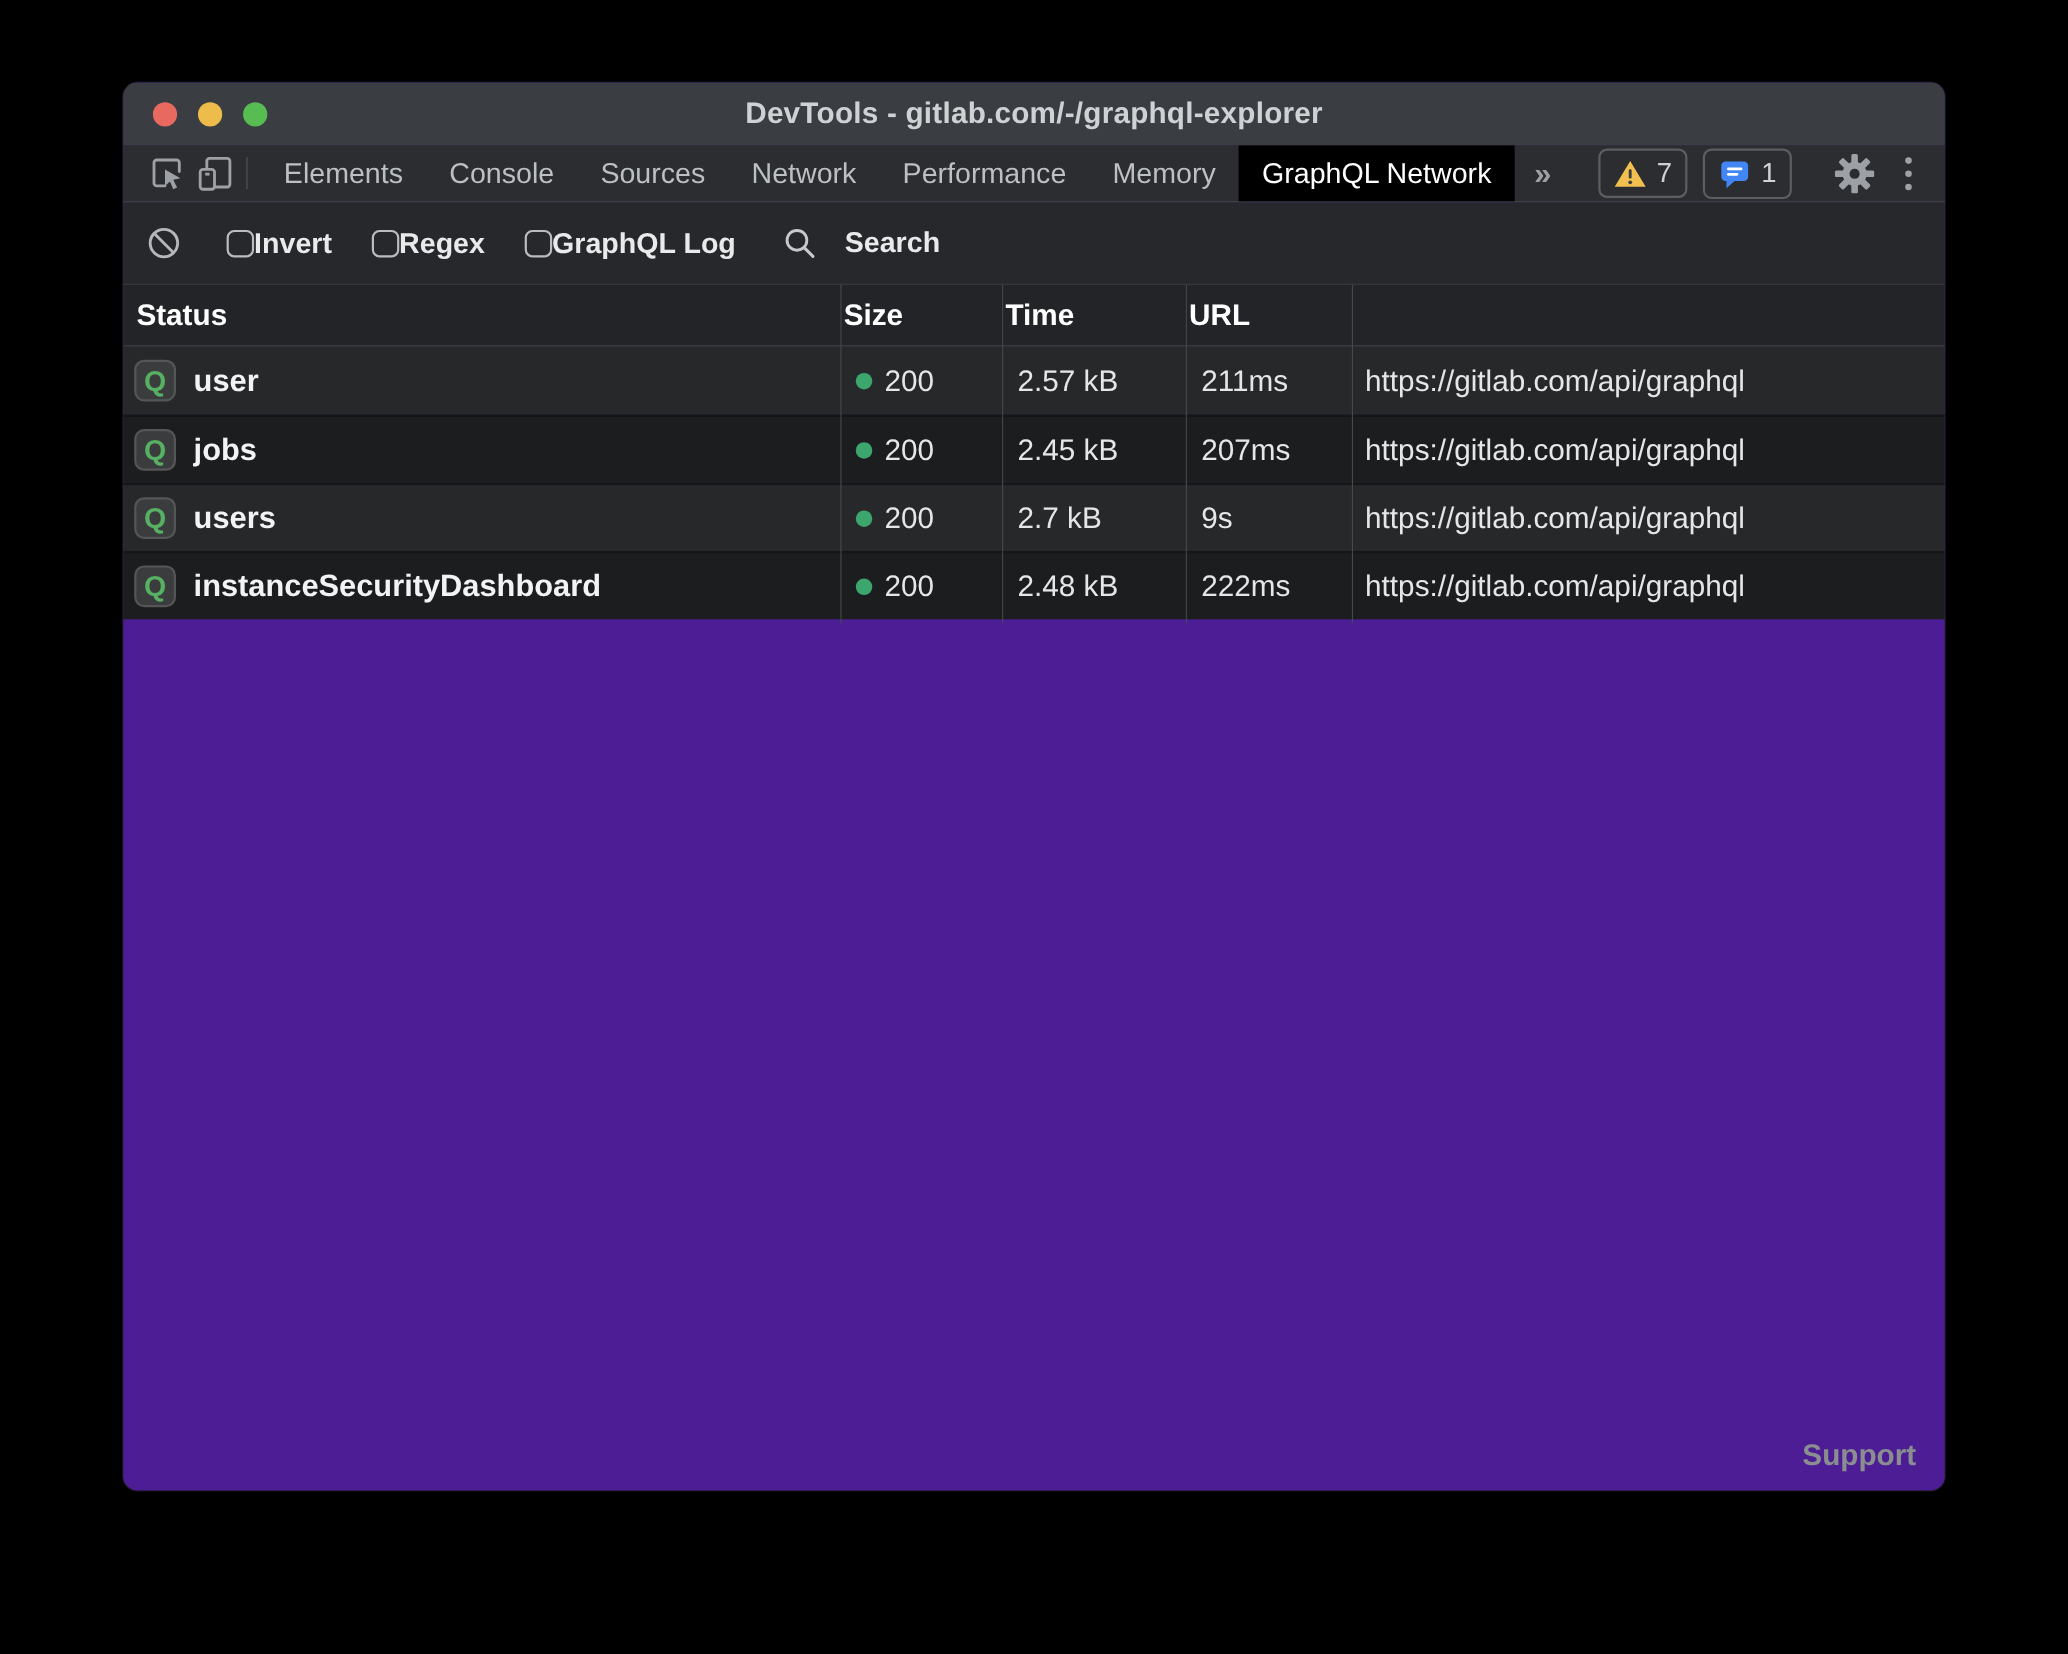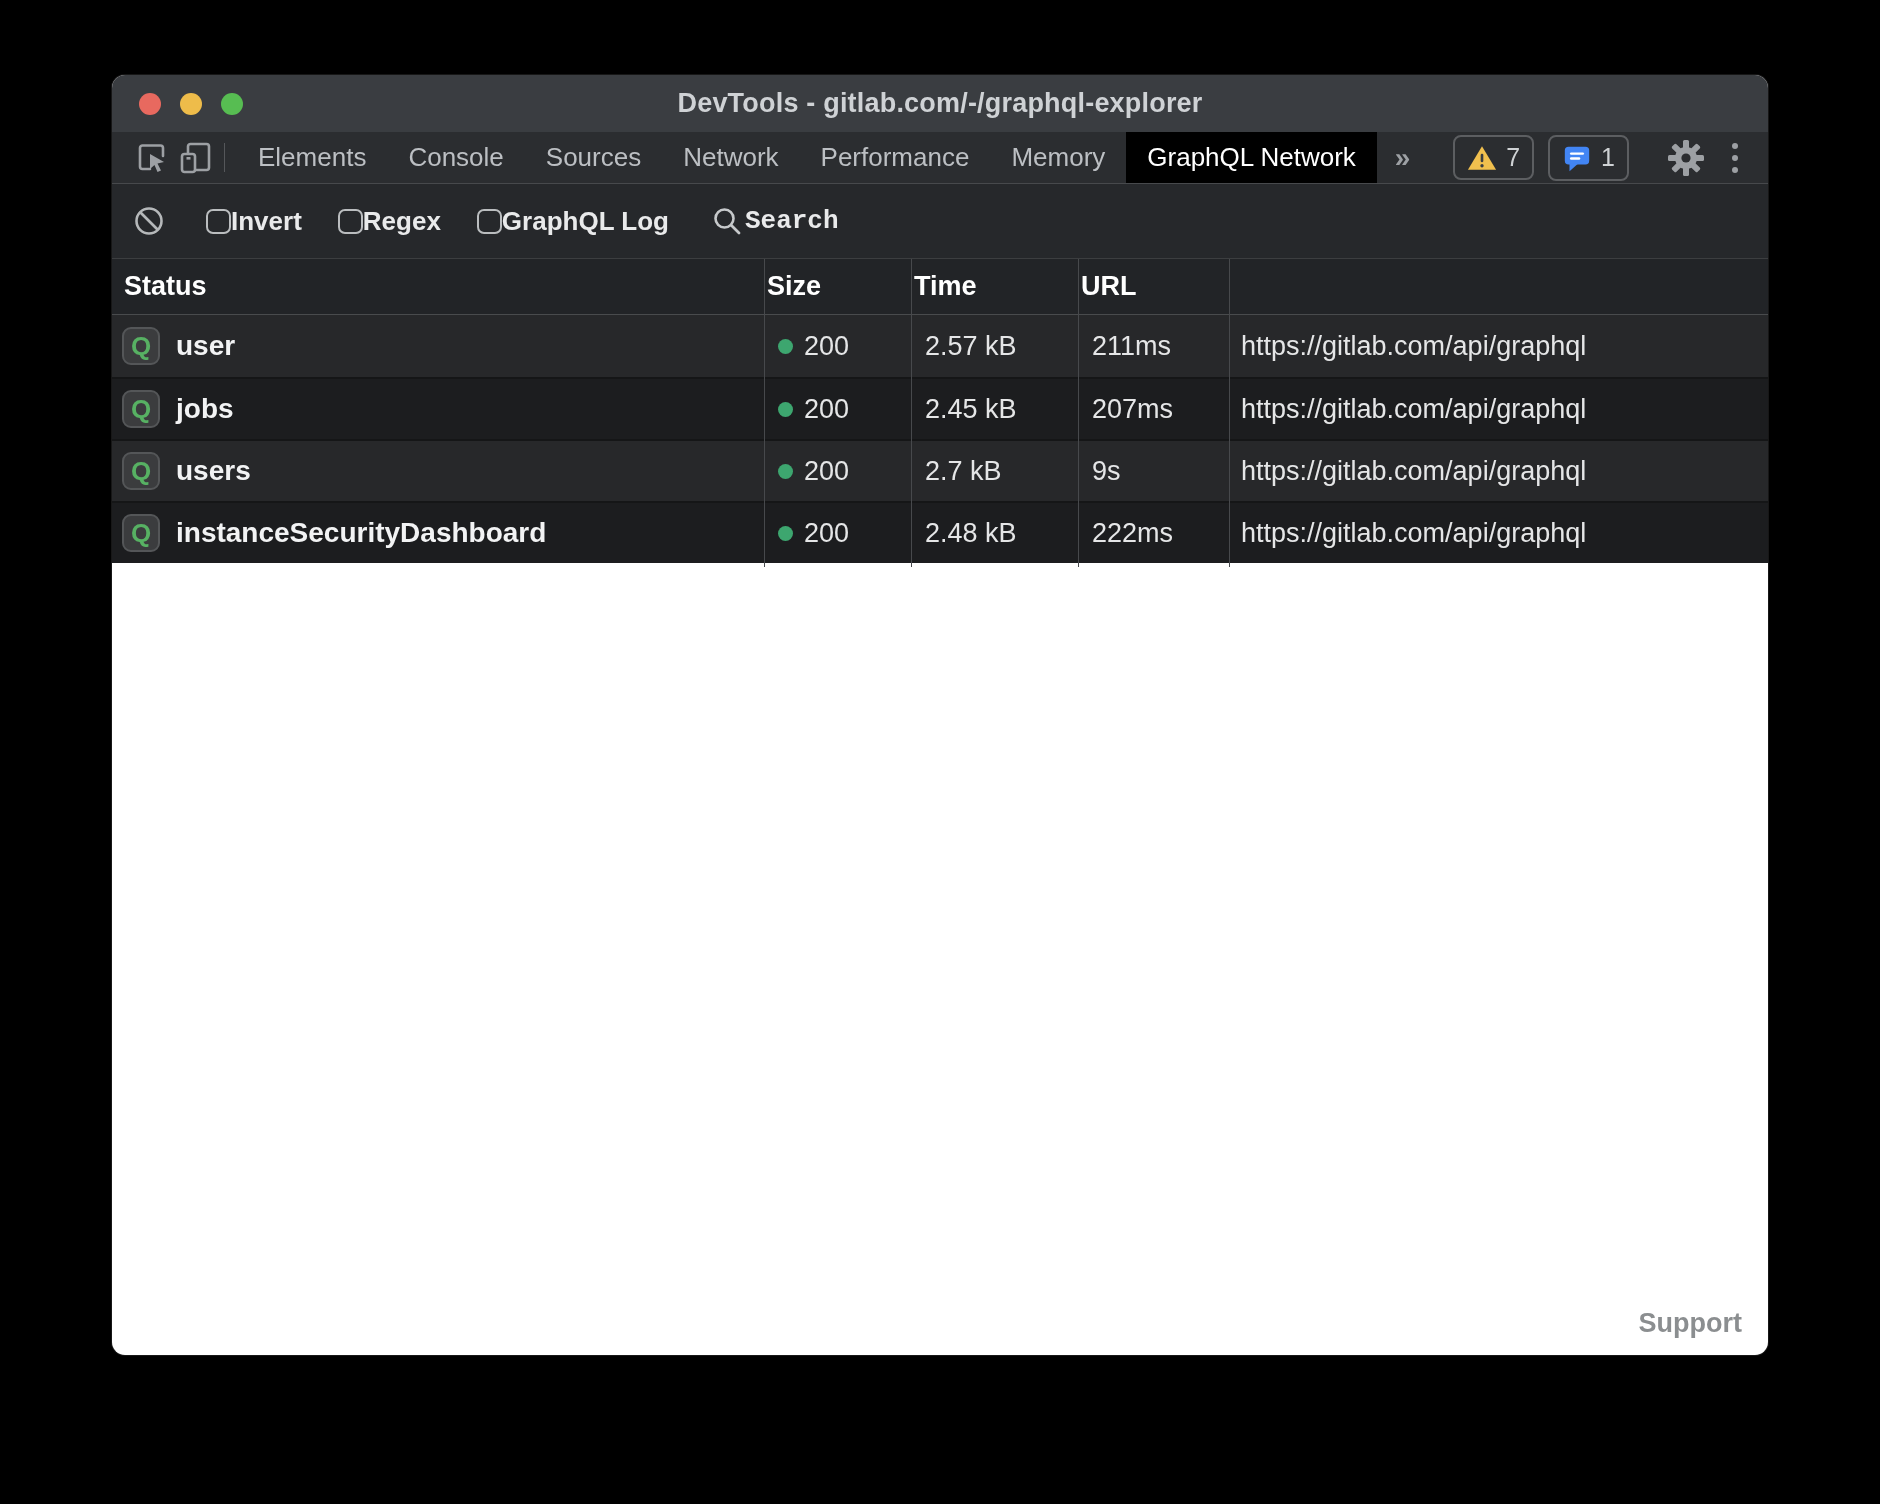--- a/index.html
+++ b/index.html
@@ -1,20 +1,20 @@
 <!DOCTYPE html>
 <html><head>
 <meta charset="utf-8">
 <style>
   * { margin:0; padding:0; box-sizing:border-box; }
   html,body { width:1880px; height:1504px; background:#000; overflow:hidden;
               font-family:"Liberation Sans", sans-serif; }
 
   .window { position:absolute; left:112px; top:75px; width:1656px; height:1280px;
-            background:#ffffff; border-radius:13px; overflow:hidden;
+            background:#4c1d95; border-radius:13px; overflow:hidden;
             box-shadow:0 0 0 1px rgba(255,255,255,0.09); }
 
   
   .titlebar { position:relative; height:57px; background:#3a3d41;
               display:flex; align-items:center; justify-content:center; }
   .traffic { position:absolute; left:27px; top:0; height:57px;
              display:flex; align-items:center; gap:19px; }
   .light { width:22px; height:22px; border-radius:50%; }
   .light.red { background:#e8695f; }
   .light.yellow { background:#eebc4a; }
@@ -47,21 +47,21 @@
   .block-wrap { width:42px; display:flex; justify-content:center; flex:0 0 auto; }
   .filter-input { width:400px; height:46px; margin-left:10px; background:#1c1e20;
                   border:2px solid #595b5d; border-radius:10px; color:#e8e9ea;
                   font-size:26px; padding:0 16px; outline:none;
                   font-family:"Liberation Sans", sans-serif; }
   .filter-input::placeholder { color:#8f9295; }
   .chk-group { display:flex; align-items:center; margin-left:36px; }
   .chk { width:25px; height:25px; border:2.5px solid #babdbf; border-radius:7px;
          background:transparent; }
   .chk-label { color:#e9eaeb; font-size:26px; font-weight:bold; white-space:nowrap; }
-  .search-group { display:flex; align-items:center; gap:2px; margin-left:42px;font-family:Liberation Mono, monospace; }
+  .search-group { display:flex; gap:25px; margin-left:42px; }
 
   
   .grid { display:grid; grid-template-columns:652px 147px 167px 151px 1fr; }
   .thead { height:56px; background:#222427; border-bottom:1px solid #494b4d; }
   .th { display:flex; align-items:center; color:#fff; font-size:27px;
         font-weight:bold; padding-left:3px; }
   .th:first-child { padding-left:12px; }
   .row { height:62px; }
   .row.odd { background:#27282a; }
   .row.even { background:#1c1d1f; }

